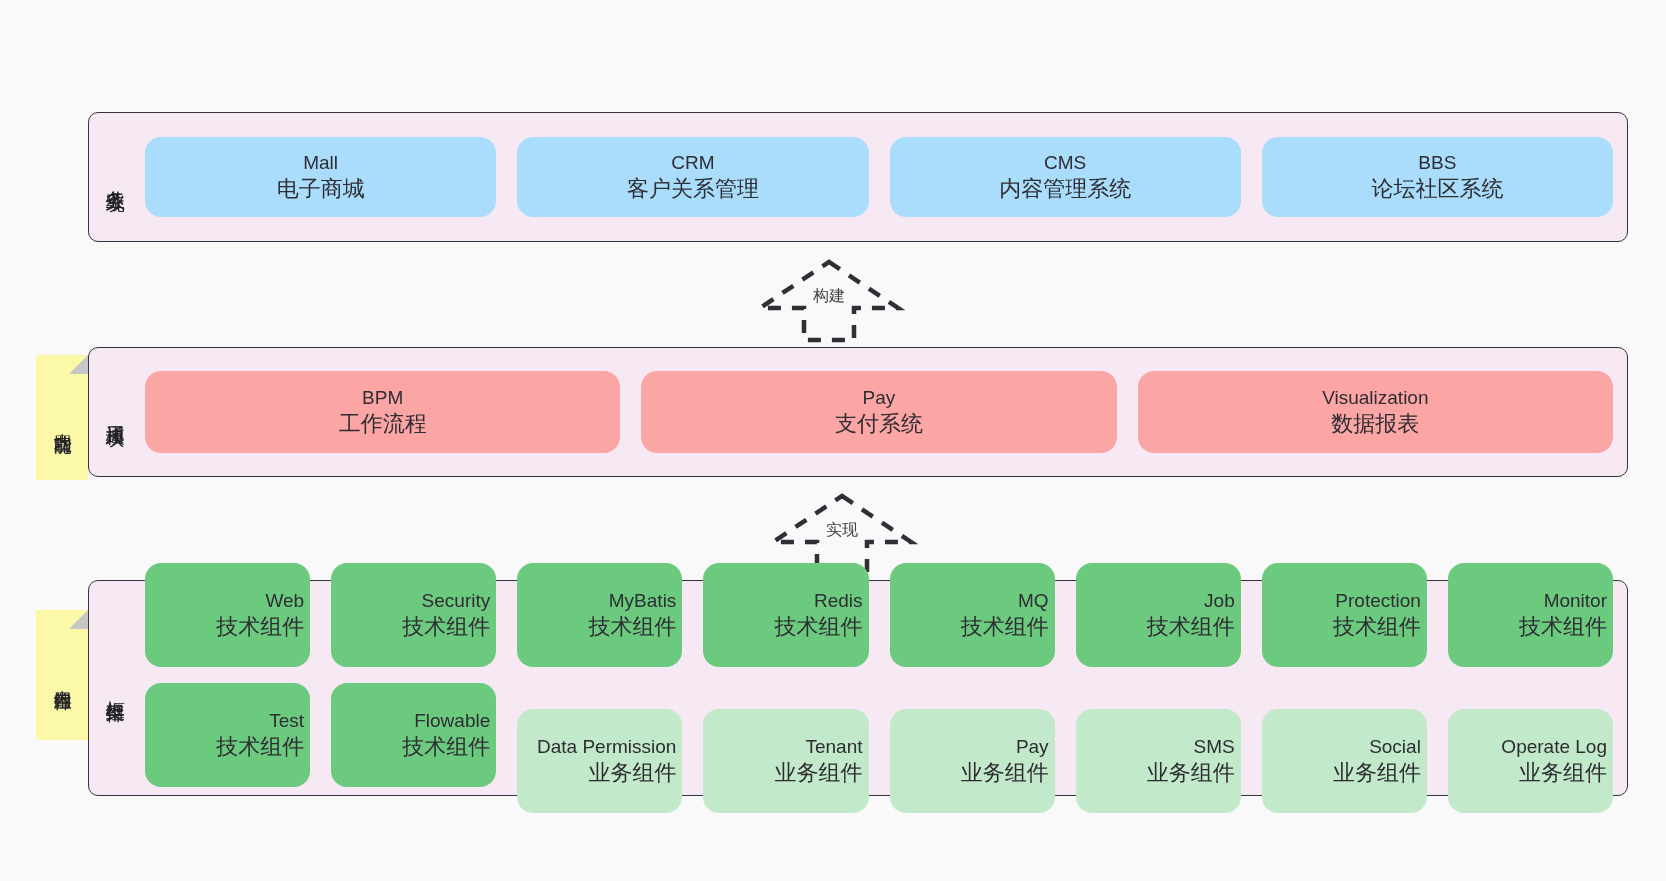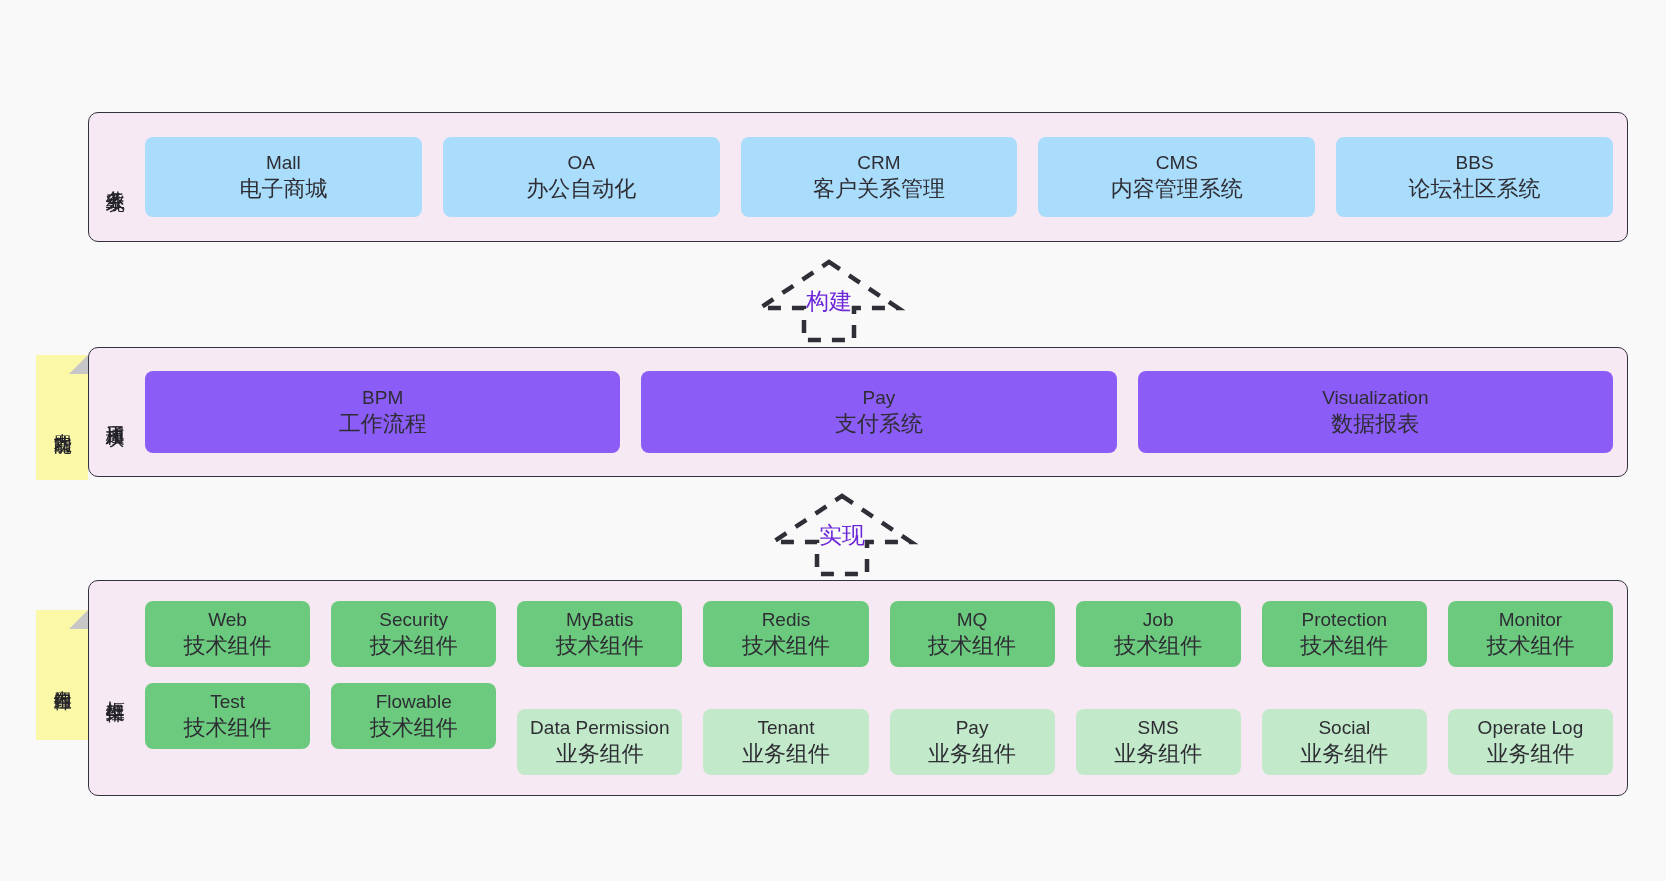--- a/index.html
+++ b/index.html
@@ -46,40 +46,40 @@
   .card-row {
     display: flex;
     flex-direction: row;
     gap: 21px;
     justify-content: space-between;
   }
 
   
   .card {
     flex: 1 1 0;
-    border-radius: 8px;
+    border-radius: 16px;
     display: flex;
     flex-direction: column;
     align-items: center;
     justify-content: center;
     text-align: center;
     color: #2d2d33;
     line-height: 1.26;
     padding: 18px 6px;
   }
   .card .t1 { font-size: 19px; }
   .card .t2 { font-size: 22px; }
 
   .h-biz   { height: 80px; }
   .h-mod   { height: 82px; }
-  .h-frame { height: 66px; }
+  .h-frame { height: 104px; align-items: flex-end; }
 
   .c-blue       { background: #aadcfb; }
   .c-red        { background: #f4616b; }
-  .c-pink       { background: #8b5cf6; }
+  .c-pink       { background: #fca5a5; }
   .c-green      { background: #6cca7f; }
   .c-greenlight { background: #c2e9c9; margin-top: 26px; }
 
   
   .note {
     position: absolute;
     background: #fbf8a8;
     width: 52px;
     display: flex;
     align-items: center;
@@ -102,43 +102,39 @@
     border-color: transparent transparent #c7c7c7 transparent;
   }
 
   
   .arrow { position: absolute; }
   .arrow svg { display: block; overflow: visible; }
   .arrow-label {
     position: absolute;
     left: 50%;
     transform: translateX(-50%);
-    font-size: 23px;
-    color: #6d28d9;
+    font-size: 16px;
+    color: #404040;
     background: transparent;
     white-space: nowrap;
     text-align: center;
   }
 </style>
 </head>
 <body>
 
 <div id="stage">
 
   <div class="layer" id="layer-business" style="left:88px; top:112px; width:1540px; height:130px;">
     <div class="layer-title">业务系统</div>
     <div class="layer-body">
       <div class="card-row">
         <div class="card c-blue h-biz">
           <span class="t1">Mall</span>
           <span class="t2">电子商城</span>
-        </div>
-        <div class="card c-blue h-biz">
-          <span class="t1">OA</span>
-          <span class="t2">办公自动化</span>
         </div>
         <div class="card c-blue h-biz">
           <span class="t1">CRM</span>
           <span class="t2">客户关系管理</span>
         </div>
         <div class="card c-blue h-biz">
           <span class="t1">CMS</span>
           <span class="t2">内容管理系统</span>
         </div>
         <div class="card c-blue h-biz">

